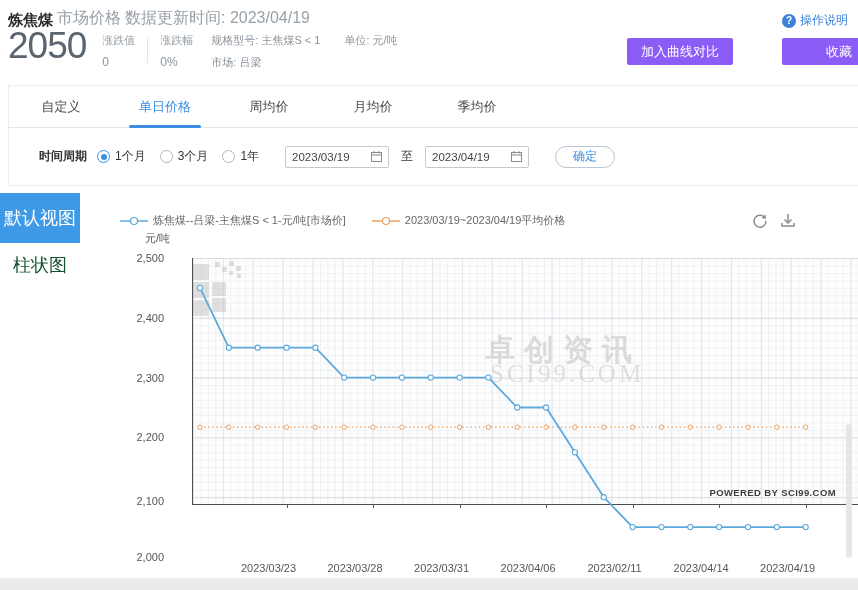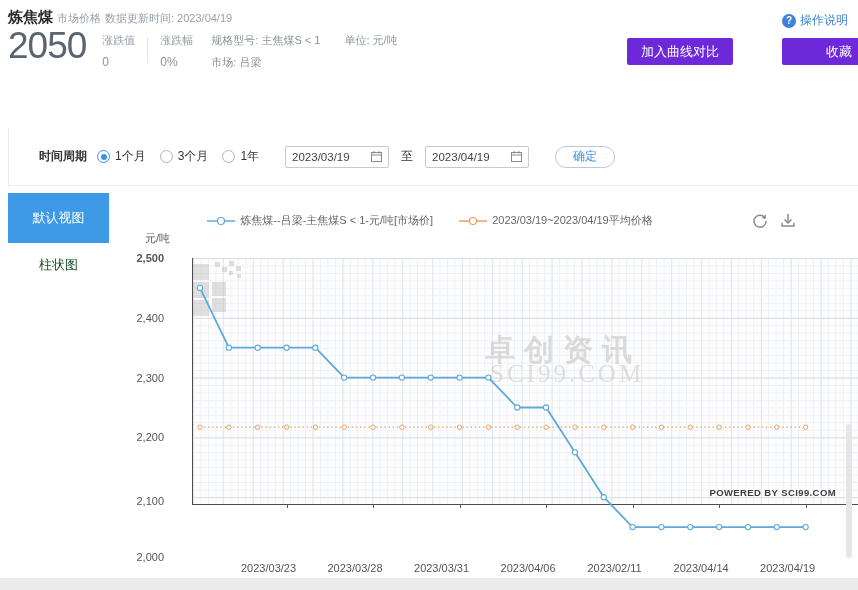--- a/index.html
+++ b/index.html
@@ -1,57 +1,57 @@
 <!DOCTYPE html>
 <html><head>
 <meta charset="utf-8">
 <style>
   *{margin:0;padding:0;box-sizing:border-box;font-family:"Liberation Sans","DejaVu Sans",sans-serif}
   body{background:#fff}
   .page{position:relative;width:858px;height:590px;background:#fff;overflow:hidden}
   
   .title-row{position:absolute;left:8px;top:8px;display:flex;align-items:flex-end;gap:4px}
   .main-title{font-size:15px;font-weight:bold;color:#2b2b2b}
-  .sub-label{font-size:11px;color:#98a0a8;padding-bottom:1px}
+  .sub-label{font-size:16px;color:#98a0a8;padding-bottom:1px}
   .help{position:absolute;right:10px;top:12px;display:flex;align-items:center;gap:4px;color:#3b82d8;font-size:12px;cursor:pointer}
   .qicon{width:14px;height:14px;border-radius:50%;background:#3b82d8;color:#fff;font-size:10px;font-weight:bold;display:flex;align-items:center;justify-content:center}
   .price-row{position:absolute;left:8px;top:27px;display:flex;align-items:flex-start}
   .big-price{font-size:37px;color:#5b6570;line-height:38px;letter-spacing:-1px}
   .chg-col{margin-left:16px;padding-top:6px}
   .chg-col .lab{font-size:11px;color:#98a0a8}
   .chg-col .val{font-size:12px;color:#8a929a;margin-top:7px}
   .vdiv{width:1px;height:26px;background:#e2e4e7;margin:10px 12px 0 12px}
   .spec-col{margin-left:18px;padding-top:6px}
   .spec-col .lab{font-size:11px;color:#8a929a}
   .spec-col .lab+.lab{margin-top:7px}
   .unit-col{margin-left:24px;padding-top:6px;font-size:11px;color:#8a929a}
-  .hbtn{position:absolute;top:38px;height:27px;background:#6d28d9;color:#fff;font-size:13px;border:none;border-radius:2px;cursor:pointer}
+  .hbtn{position:absolute;top:38px;height:27px;background:#8b5cf6;color:#fff;font-size:13px;border:none;border-radius:2px;cursor:pointer}
   .btn-compare{left:627px;width:106px}
   .btn-fav{left:782px;width:114px}
   
   .tabs{position:absolute;left:8px;right:0;top:85px;height:43px;border-top:1px solid #eeeeee;border-bottom:1px solid #e6e6e6;border-left:1px solid #ececec;display:flex;background:#fff}
   .tab{width:104px;display:flex;align-items:center;justify-content:center;font-size:13px;color:#4a4a4a;cursor:pointer;position:relative}
   .tab.active{color:#3c8fe2}
   .tab.active::after{content:'';position:absolute;left:16px;right:16px;bottom:-1px;height:3px;background:#3c8fe2;border-radius:2px}
   
   .filter{position:absolute;left:8px;right:0;top:128px;height:58px;border-bottom:1px solid #ededed;border-left:1px solid #ececec;display:flex;align-items:center;padding-left:30px;background:#fff}
   .f-label{font-size:12px;font-weight:bold;color:#333;margin-right:10px}
   .radio-item{display:flex;align-items:center;gap:5px;margin-right:14px;font-size:12px;color:#333;cursor:pointer}
   .radio{width:13px;height:13px;border:1px solid #b5b5b5;border-radius:50%;background:#fff;position:relative}
   .radio.sel{border-color:#3c8fe2}
   .radio.sel::after{content:'';position:absolute;inset:2.5px;background:#3c8fe2;border-radius:50%}
   .datebox{display:flex;align-items:center;justify-content:space-between;width:104px;height:22px;border:1px solid #c9c9c9;border-radius:2px;padding:0 6px;font-size:11.5px;color:#444;margin-left:12px;cursor:pointer;background:#fff}
   .to-label{font-size:12px;color:#333;margin-left:12px}
   .confirm-btn{margin-left:26px;width:60px;height:22px;border:1px solid #bfc8d2;border-radius:11px;background:#fff;color:#3c8fe2;font-size:12px;cursor:pointer}
   
-  .side-item{position:absolute;left:8px;width:101px;display:flex;align-items:center;justify-content:center;font-size:13px;cursor:pointer}
+  .side-item{position:absolute;left:0;width:80px;display:flex;align-items:center;justify-content:center;font-size:18px;cursor:pointer}
   .side-active{top:193px;height:50px;background:#3e9ae6;color:#fff}
   .side-plain{top:250px;height:30px;color:#14532d}
   
-  .legend-row{position:absolute;left:120px;top:213px;width:620px;display:flex;justify-content:center;align-items:center;gap:26px}
+  .legend-row{position:absolute;left:120px;top:213px;width:620px;display:flex;justify-content:flex-start;align-items:center;gap:26px}
   .legend-item{display:flex;align-items:center;gap:5px;font-size:11px;color:#666;cursor:pointer}
   .tool-icon{position:absolute;top:212px;width:18px;height:18px;cursor:pointer;color:#8a8a8a}
   .icon-refresh{left:751px}
   .icon-download{left:779px}
   .unit-label{position:absolute;left:138px;top:231px;width:32px;text-align:right;font-size:11px;color:#555}
   .plot{position:absolute;left:192px;top:258px;width:670px;height:247px;
     border-left:1.5px solid #4d4d4d;border-bottom:1.5px solid #4d4d4d;background-color:#fdfdfe;
     background-image:
       linear-gradient(#d9dee3 1px, transparent 1px),
       linear-gradient(90deg,#e3e7eb 1px, transparent 1px),
@@ -99,20 +99,27 @@
     </div>
     <div class="spec-col">
       <div class="lab">规格型号: 主焦煤S &lt; 1</div>
       <div class="lab">市场: 吕梁</div>
     </div>
     <div class="unit-col">单位: 元/吨</div>
   </div>
   <button class="hbtn btn-compare">加入曲线对比</button>
   <button class="hbtn btn-fav">收藏</button>
 
+  <div class="tabs">
+    <div class="tab">自定义</div>
+    <div class="tab active">单日价格</div>
+    <div class="tab">周均价</div>
+    <div class="tab">月均价</div>
+    <div class="tab">季均价</div>
+  </div>
 
   <div class="filter">
     <span class="f-label">时间周期</span>
     <span class="radio-item">
       <span class="radio sel"></span>
       <span>1个月</span>
     </span>
     <span class="radio-item">
       <span class="radio"></span>
       <span>3个月</span>
@@ -168,21 +175,21 @@
     <path d="M14.8 2.5 L14.8 6.8 L10.5 6.3 Z" fill="currentColor"></path>
   </svg>
   <svg class="tool-icon icon-download" viewBox="0 0 18 18">
     <line x1="9" y1="2" x2="9" y2="10" stroke="currentColor" stroke-width="1.5"></line>
     <path d="M5.5 7.5 L9 11 L12.5 7.5" fill="none" stroke="currentColor" stroke-width="1.5"></path>
     <path d="M3 11 L3 14 L15 14 L15 11" fill="none" stroke="currentColor" stroke-width="1.5"></path>
   </svg>
 
   <div class="unit-label">元/吨</div>
   <div id="y-ticks">
-      <div class="ytick" style="top: 0px; font-weight: bold;">2,500</div>
+      <div class="ytick" style="top: 0px;">2,500</div>
       <div class="ytick" style="top: 59.8px;">2,400</div>
       <div class="ytick" style="top: 119.6px;">2,300</div>
       <div class="ytick" style="top: 179.4px;">2,200</div>
       <div class="ytick" style="top: 243px;">2,100</div>
       <div class="ytick" style="top: 299px;">2,000</div>
     </div>
   <div id="x-ticks">
       <div class="xtick" style="left: 93.52px;">2023/03/23</div>
       <div class="xtick" style="left: 180.04px;">2023/03/28</div>
       <div class="xtick" style="left: 266.56px;">2023/03/31</div>

